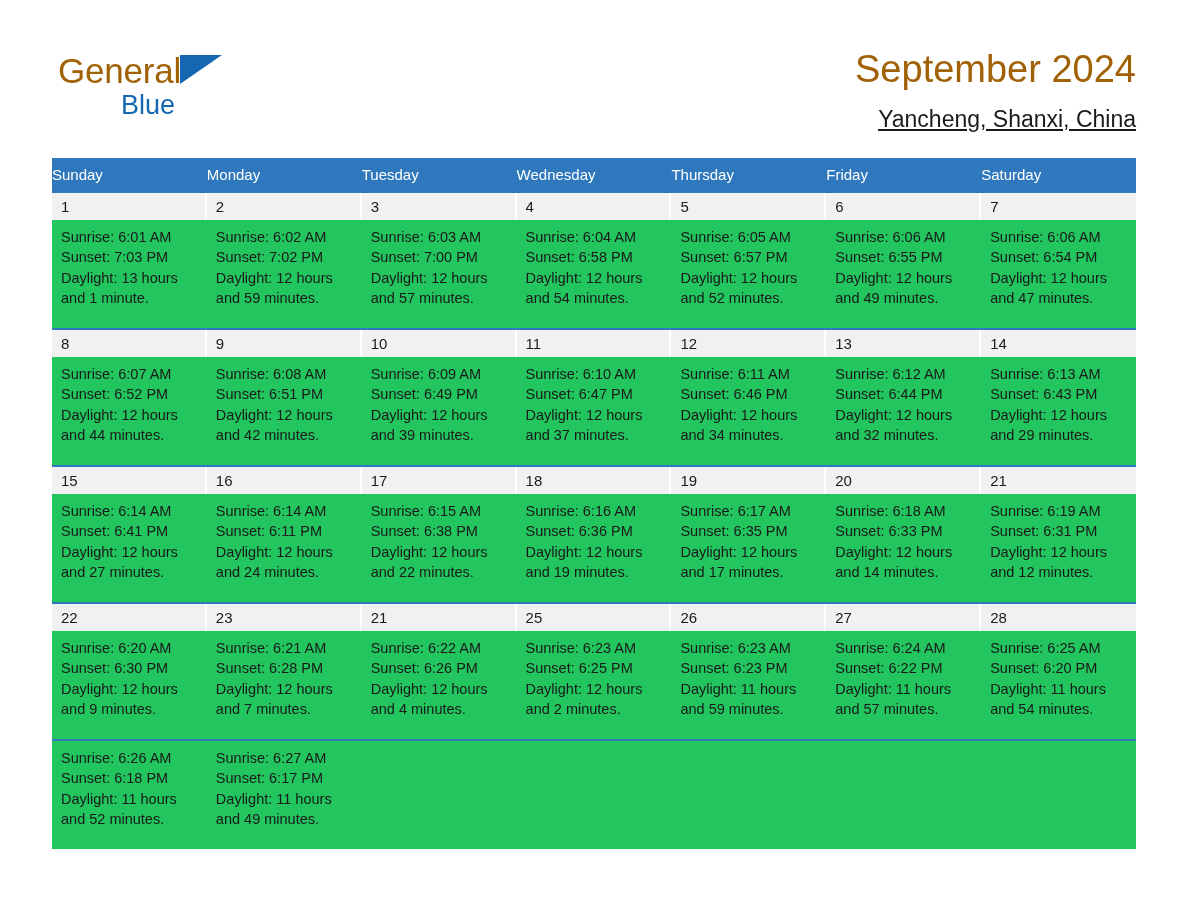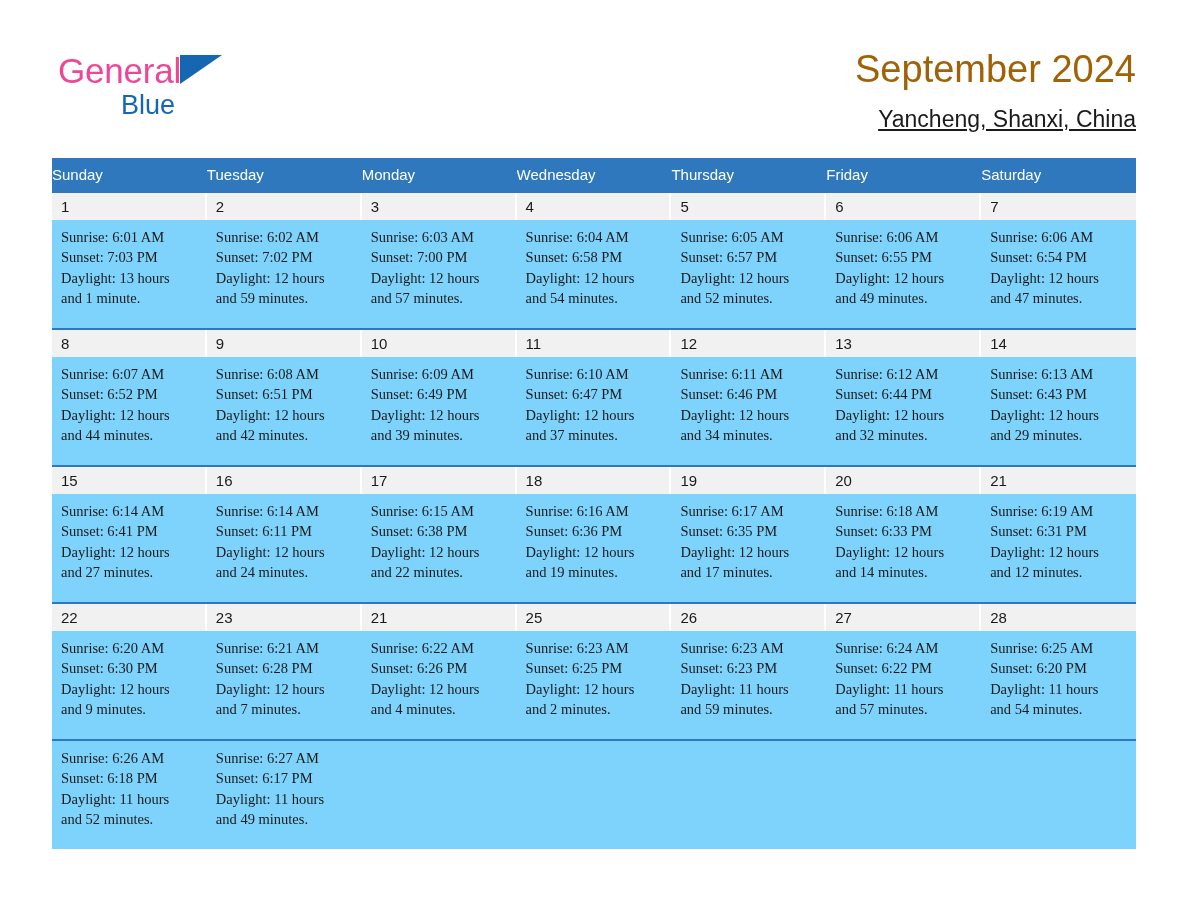--- a/index.html
+++ b/index.html
@@ -34,21 +34,21 @@
     top: 52px;
     width: 260px;
     height: 70px;
   }
   .logo-row1 {
     position: relative;
     display: block;
     font-size: 35px;
     line-height: 38px;
     letter-spacing: -0.2px;
-    color: #ec4899;
+    color: #a16207;
     font-family: "Liberation Sans", sans-serif;
     font-weight: 400;
     white-space: nowrap;
   }
   .logo-tri {
     display: inline-block;
     vertical-align: -1px;
     width: 0;
     height: 0;
     margin-left: -1px;
@@ -129,23 +129,22 @@
     color: #1a1a1a;
     background: #f1f1f1;
     border-right: 2px solid #ffffff;
     overflow: hidden;
     white-space: nowrap;
   }
   .daynum:last-child { border-right: none; }
   .week-body {
     display: grid;
     grid-template-columns: repeat(7, 1fr);
-    background: #7dd3fc;
+    background: #22c55e;
     min-height: 108px;
-    font-family: Liberation Serif, serif;
   }
   .cell {
     padding: 7px 9px 10px 9px;
     box-sizing: border-box;
   }
   .cell-line {
     font-size: 14.5px;
     line-height: 20.3px;
     color: #1a1a1a;
     white-space: nowrap;
@@ -164,22 +163,22 @@
     <div class="title-block">
       <div class="cal-title">September 2024</div>
       <div class="cal-subtitle">Yancheng, Shanxi, China</div>
     </div>
   </div>
 
   <div class="calendar">
 
     <div class="weekdays">
       <div class="weekday">Sunday</div>
+      <div class="weekday">Monday</div>
       <div class="weekday">Tuesday</div>
-      <div class="weekday">Monday</div>
       <div class="weekday">Wednesday</div>
       <div class="weekday">Thursday</div>
       <div class="weekday">Friday</div>
       <div class="weekday">Saturday</div>
     </div>
 
     <div class="week">
       <div class="week-numbers">
         <div class="daynum">1</div>
         <div class="daynum">2</div>

